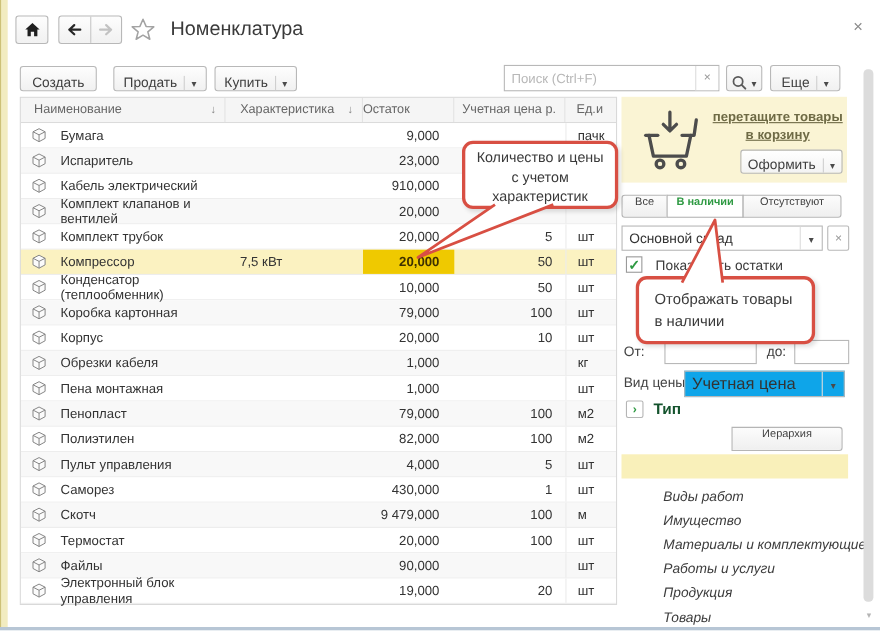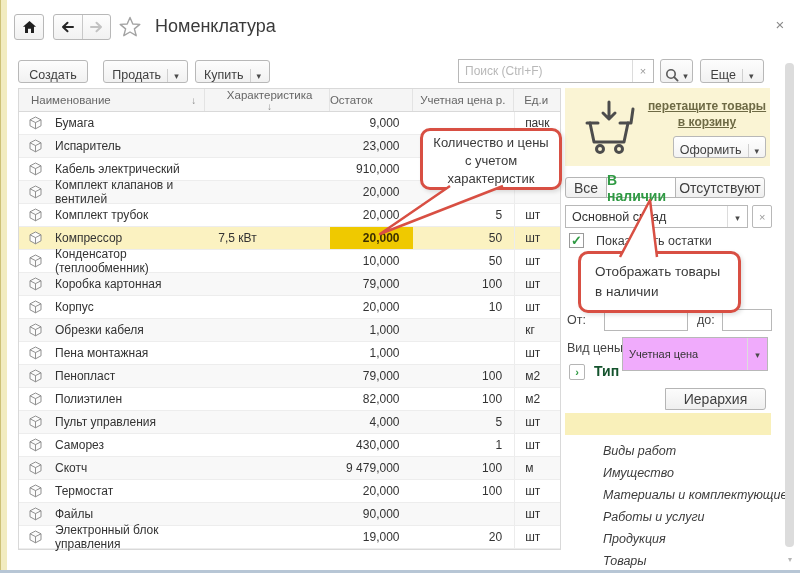--- a/index.html
+++ b/index.html
@@ -40,21 +40,21 @@
   .btn-loupe{left:660px;top:59px;width:33px;height:24px;gap:4px;}
   .btn-more{left:700px;top:59px;width:64px;height:24px;}
   
   .grid{position:absolute;left:18px;top:88px;width:543px;box-sizing:border-box;
         border:1px solid #d9d9d9;background:#fff;}
   .grid-header{display:flex;height:23px;background:#f5f5f5;border-bottom:1px solid #d9d9d9;
                color:#666;font-size:11.5px;box-sizing:border-box;}
   .gh{display:flex;align-items:center;box-sizing:border-box;border-right:1px solid #e3e3e3;}
   .gh:last-child{border-right:none;}
   .gh-name{width:187px;padding:0 8px 0 12px;justify-content:space-between;}
-  .gh-char{width:125px;padding:0 8px 0 13px;justify-content:space-between;flex-direction:column;}
+  .gh-char{width:125px;padding:0 8px 0 13px;justify-content:space-between;}
   .gh-stock{width:83px;justify-content:flex-start;}
   .gh-price{width:102px;justify-content:center;}
   .gh-unit{width:46px;padding-left:10px;overflow:hidden;}
   .sort-arrow{color:#8a8a8a;font-size:10px;}
   .grid-row{display:flex;height:23px;align-items:center;font-size:12px;box-sizing:border-box;
             border-bottom:1px solid #ededed;background:#fff;cursor:pointer;}
   .grid-row:nth-child(even){background:#f8f8f8;}
   .grid-row.sel{background:#fbf2c1;}
   .gc{box-sizing:border-box;height:100%;display:flex;align-items:center;}
   .c-name{width:187px;padding-left:10px;}
@@ -64,22 +64,22 @@
   .c-price{width:102px;justify-content:flex-end;padding-right:12px;}
   .c-unit{width:46px;padding-left:10px;border-left:1px solid #ececec;}
   .grid-row.sel .c-stock{background:#efc900;font-weight:bold;color:#3d3000;}
   
   .cart-box{position:absolute;left:565px;top:88px;width:205px;height:78px;background:#faf4d4;}
   .cart-icon{position:absolute;left:583px;top:99px;width:56px;height:56px;}
   .cart-link{position:absolute;left:645px;top:98px;width:124px;text-align:center;font-size:12px;
              font-weight:bold;color:#6e6a45;text-decoration:underline;line-height:16px;cursor:pointer;}
   .btn-checkout{left:673px;top:136px;width:93px;height:22px;background:linear-gradient(#fff,#f3f3f3);}
   .seg{position:absolute;box-sizing:border-box;border:1px solid #b5b5b5;
-       background:linear-gradient(#fcfcfc,#efefef);font-size:14px;color:#3f3f3f;
-       display:flex;align-items:center;justify-content:center;cursor:pointer;}
+       background:linear-gradient(#fcfcfc,#efefef);font-size:10px;color:#3f3f3f;
+       display:flex;align-items:flex-start;justify-content:center;cursor:pointer;}
   .seg.active{background:#fff;color:#2f9a43;font-weight:bold;}
   .seg-all{left:565px;top:177px;width:42px;height:21px;border-radius:3px 0 0 3px;}
   .seg-instock{left:606px;top:177px;width:70px;height:21px;}
   .seg-absent{left:675px;top:177px;width:90px;height:21px;border-radius:0 3px 3px 0;}
   .warehouse{position:absolute;left:565px;top:205px;width:183px;height:23px;box-sizing:border-box;
              border:1px solid #b8b8b8;background:#fff;display:flex;align-items:center;font-size:12.5px;cursor:pointer;}
   .warehouse .wh-text{flex:1;padding-left:6px;overflow:hidden;white-space:nowrap;}
   .warehouse .wh-caret{width:19px;height:100%;border-left:1px solid #dcdcdc;display:flex;
                        align-items:center;justify-content:center;}
   .wh-clear{position:absolute;left:752px;top:205px;width:20px;height:23px;box-sizing:border-box;
@@ -89,22 +89,22 @@
   .checkbox .check{color:#2f9a43;font-weight:bold;font-size:13px;line-height:1;}
   .checkbox-label{position:absolute;left:596px;top:234px;font-size:12.5px;color:#3c3c3c;}
   .lbl{position:absolute;font-size:12.5px;color:#444;}
   .lbl-from{left:567px;top:313px;}
   .lbl-to{left:697px;top:313px;}
   .range-input{position:absolute;box-sizing:border-box;border:1px solid #b8b8b8;background:#fff;
                font-family:"Liberation Sans",sans-serif;font-size:12px;padding:0 4px;outline:none;}
   .inp-from{left:604px;top:309px;width:84px;height:22px;}
   .inp-to{left:722px;top:309px;width:50px;height:22px;}
   .lbl-pricetype{left:567px;top:341px;}
-  .pricetype{position:absolute;left:622px;top:337px;width:146px;height:34px;box-sizing:border-box;
-             border:1px solid #b8b8b8;background:#f0abfc;display:flex;align-items:center;font-size:11px;cursor:pointer;}
+  .pricetype{position:absolute;left:622px;top:337px;width:146px;height:24px;box-sizing:border-box;
+             border:1px solid #b8b8b8;background:#0ea5e9;display:flex;align-items:center;font-size:15px;cursor:pointer;}
   .pricetype .pt-text{flex:1;padding-left:6px;}
   .pricetype .pt-caret{width:19px;height:100%;border-left:1px solid #dcdcdc;display:flex;
                        align-items:center;justify-content:center;}
   .exp-btn{position:absolute;left:569px;top:364px;width:16px;height:16px;box-sizing:border-box;
            border:1px solid #b5b5b5;border-radius:2px;background:#fff;color:#2f9a43;font-weight:bold;
            font-size:11px;line-height:14px;text-align:center;cursor:pointer;padding:0;}
   .type-label{position:absolute;left:594px;top:363px;font-size:14px;color:#14532d;font-weight:600;cursor:pointer;}
   .cat-tab-l{left:566px;top:388px;width:100px;height:22px;border-radius:3px 0 0 3px;}
   .cat-tab-r{left:665px;top:388px;width:101px;height:22px;border-radius:0 3px 3px 0;}
   .all-positions{position:absolute;left:565px;top:413px;width:206px;height:22px;background:#f9f0ba;

